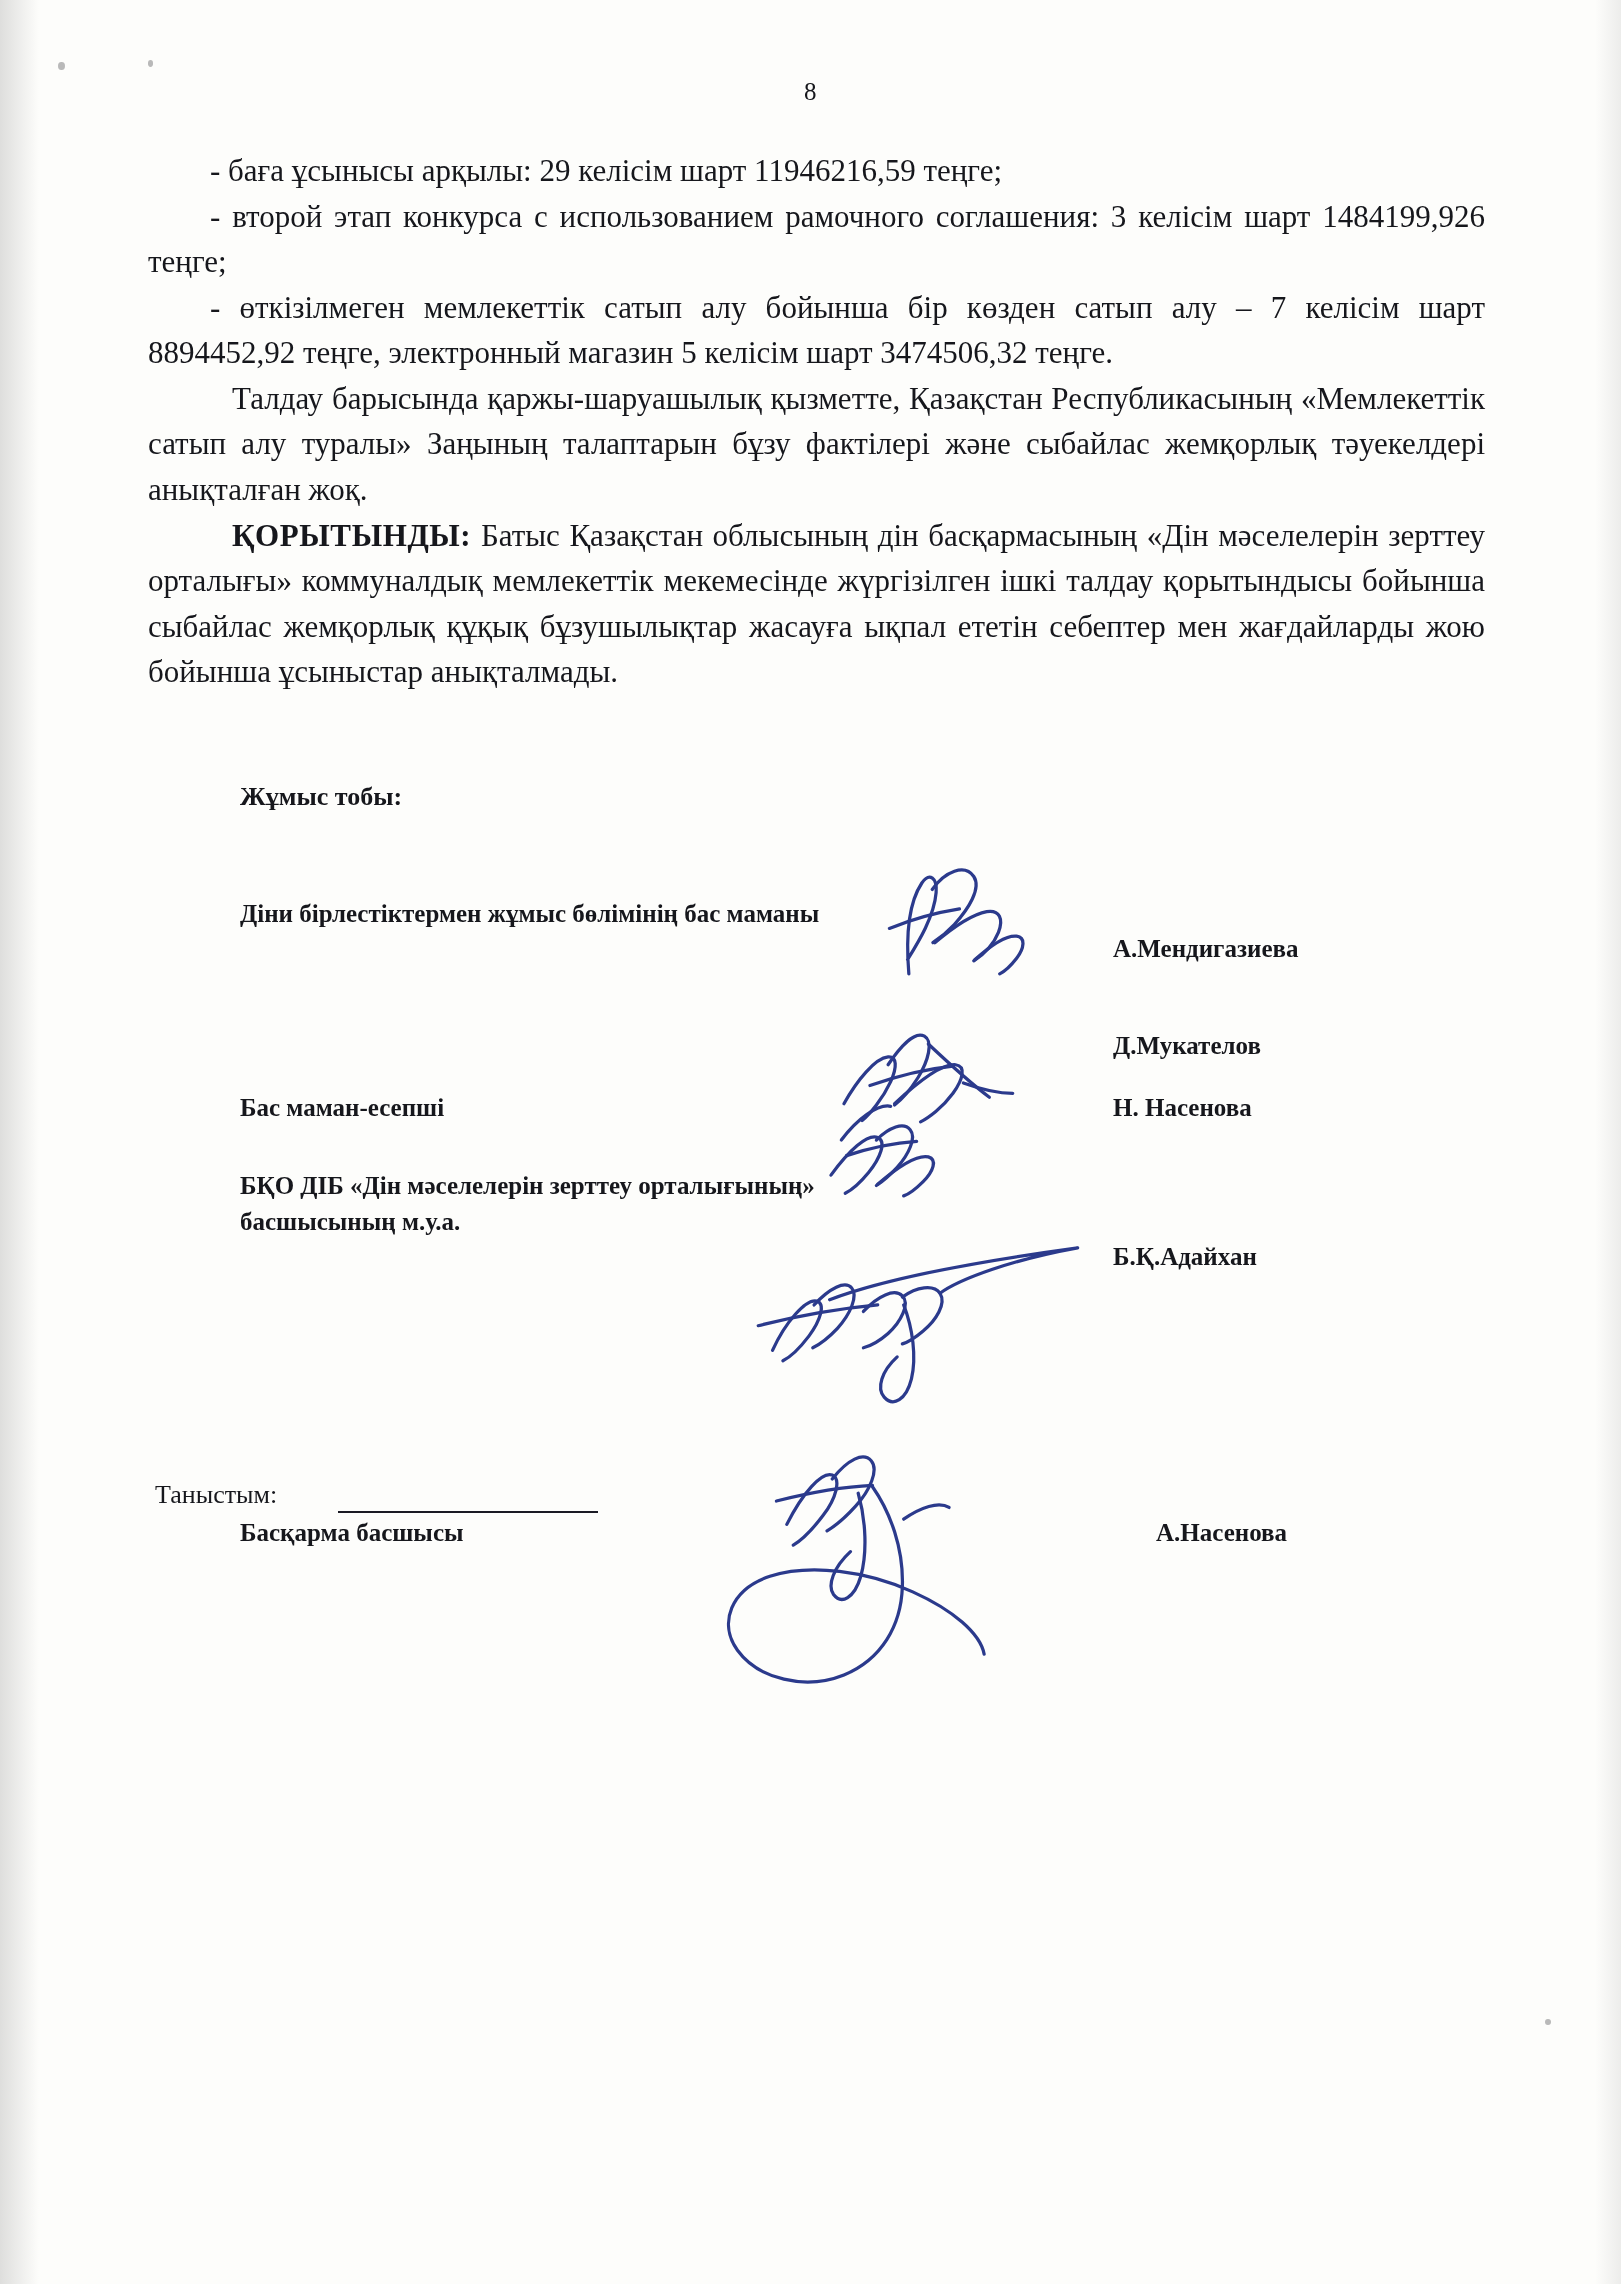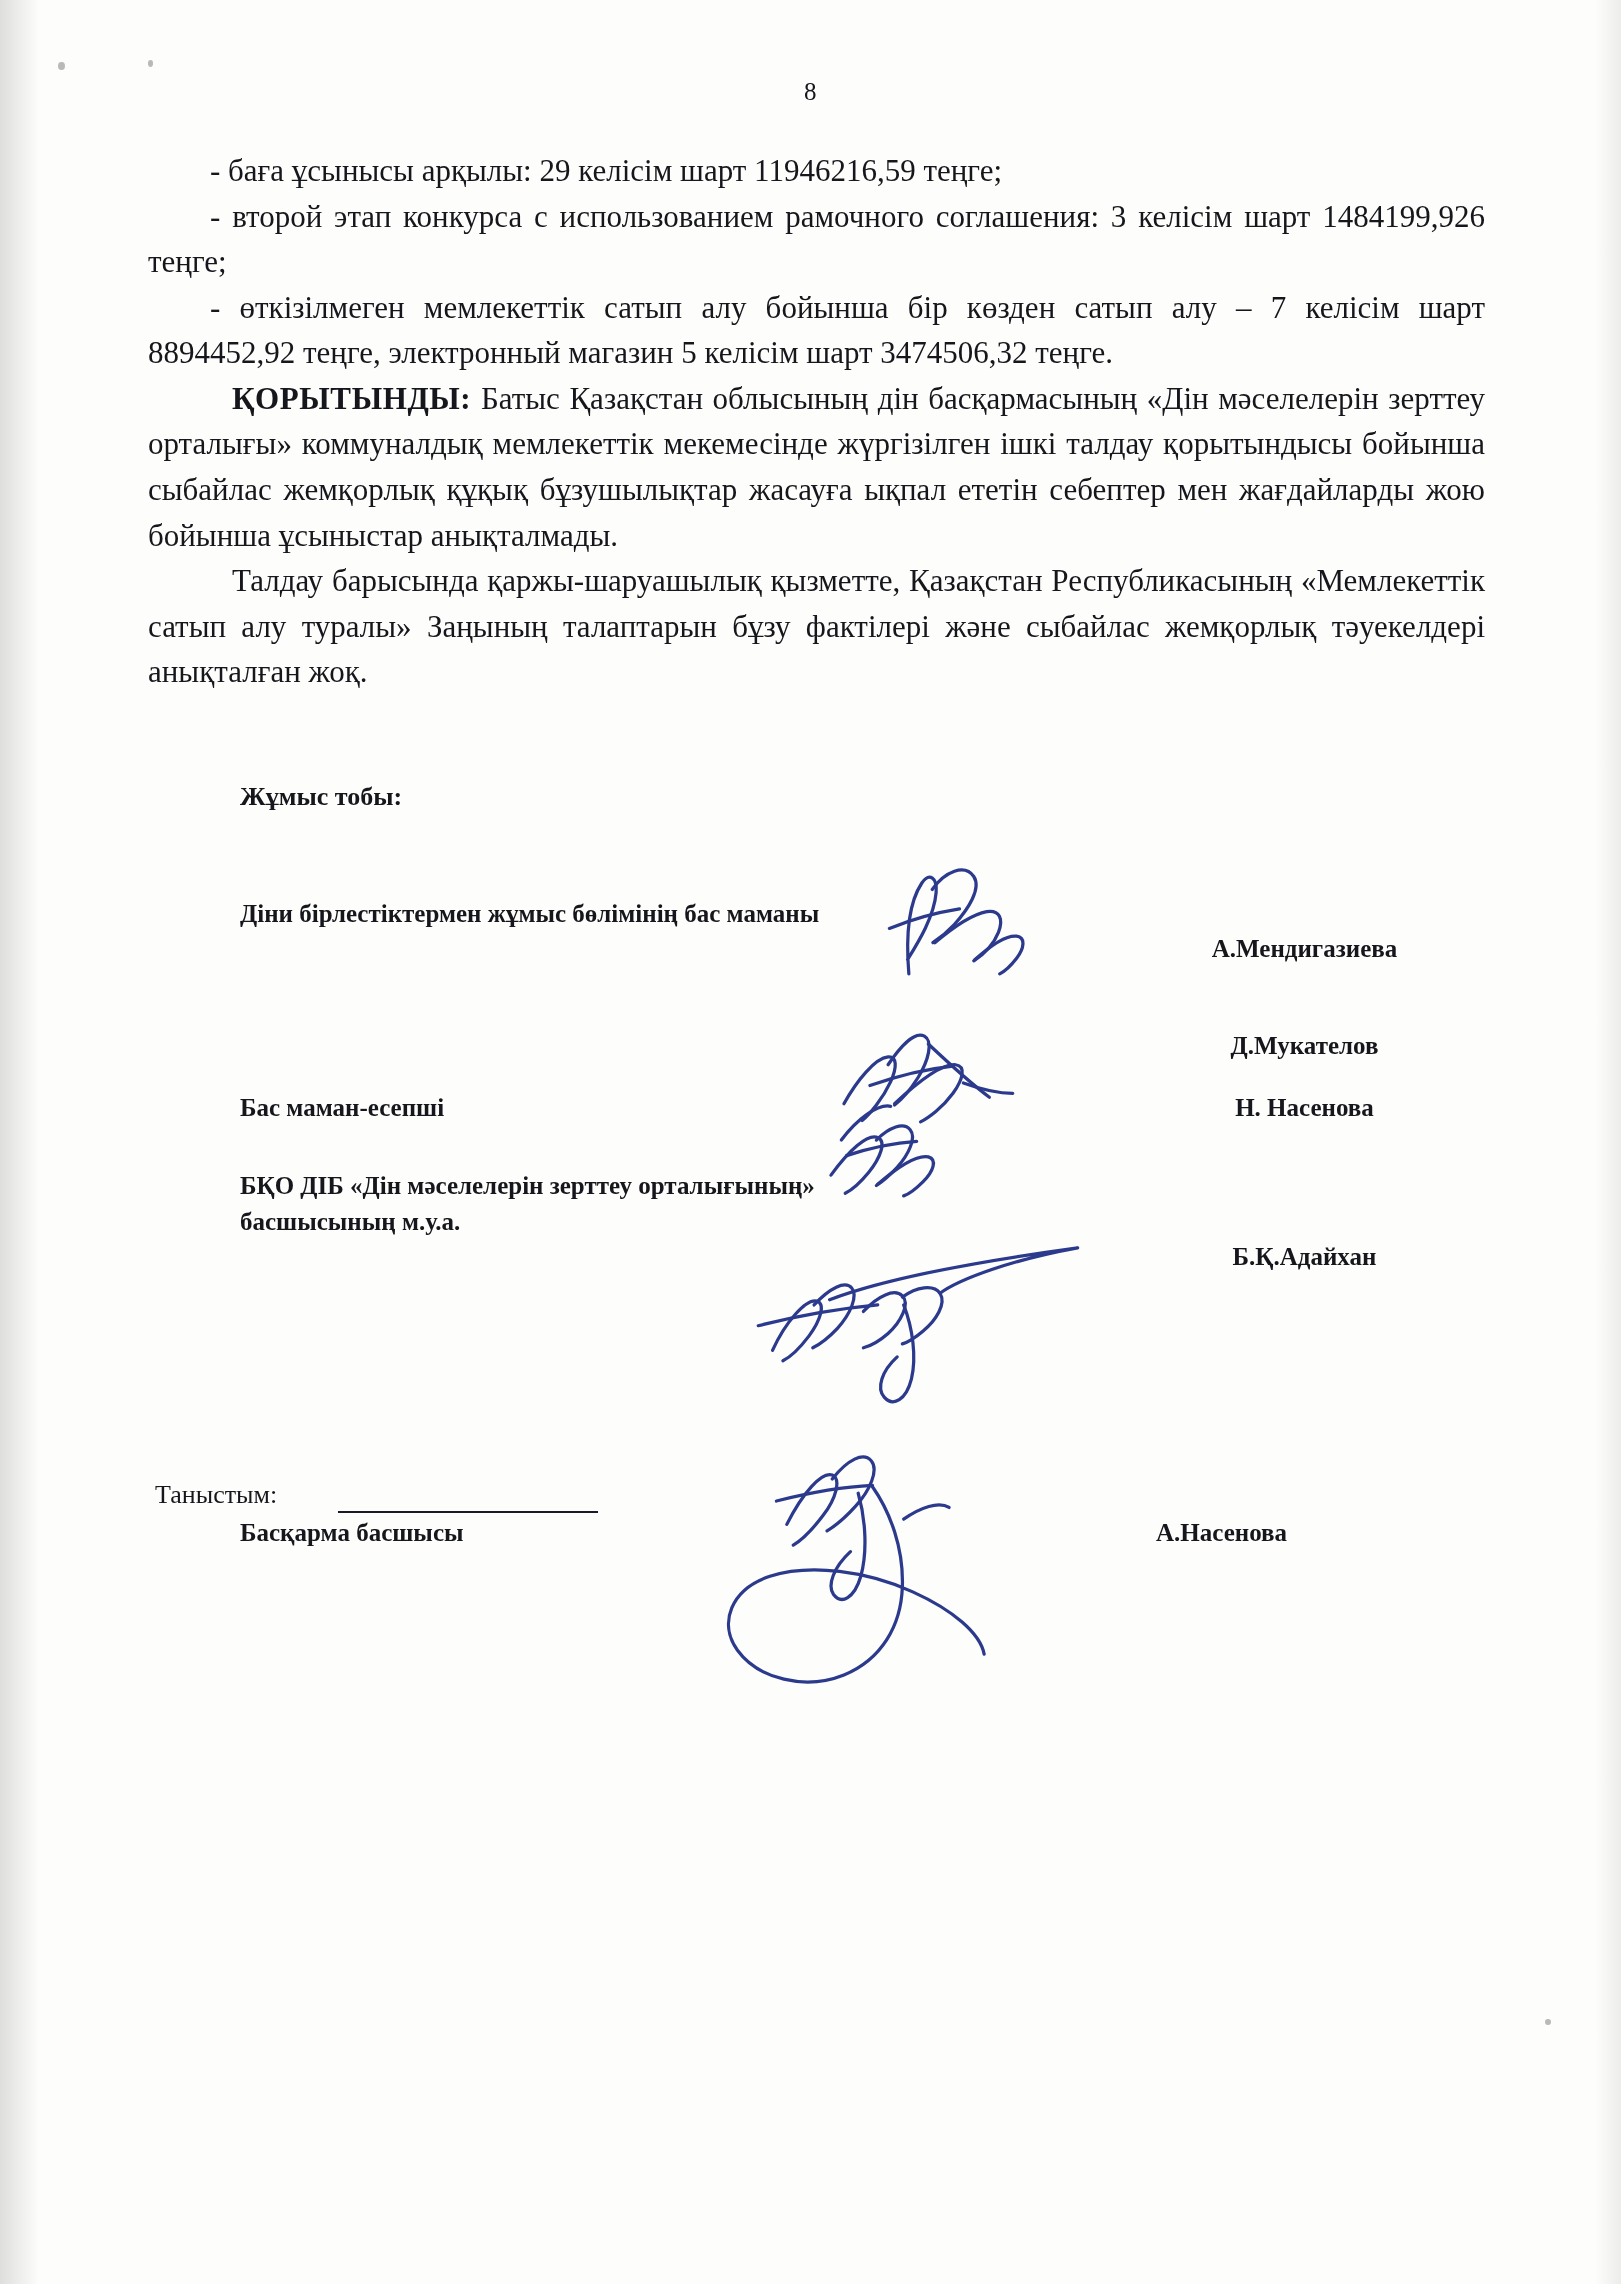--- a/index.html
+++ b/index.html
@@ -99,25 +99,24 @@
     min-height: 62px;
   }
   .sig-role {
     position: absolute;
     left: 0;
     top: 0;
     width: 584px;
   }
   .sig-name {
     position: absolute;
-    left: 915px;
+    left: 873px;
     top: 0;
     width: 299px;
     white-space: nowrap;
-    text-align: center;
   }
 
   .ack-label {
     position: absolute;
     left: 155px;
     top: 1480px;
     font-size: 26px;
   }
   .ack-line {
     position: absolute;
@@ -161,24 +160,24 @@
 <body>
 
 <div class="page">
 
   <div class="page-number">8</div>
 
   <div class="body-text">
     <p class="indent">-  баға ұсынысы арқылы: 29 келісім шарт 11946216,59 теңге;</p>
     <p class="indent">- второй этап конкурса с использованием рамочного соглашения: 3 келісім шарт 1484199,926 теңге;</p>
     <p class="indent">- өткізілмеген мемлекеттік сатып алу бойынша бір көзден сатып алу – 7 келісім шарт 8894452,92 теңге, электронный магазин 5 келісім шарт 3474506,32 теңге.</p>
+    <p class="indent-large gap-before">Талдау барысында қаржы-шаруашылық қызметте, Қазақстан Республикасының «Мемлекеттік сатып алу туралы» Заңының талаптарын бұзу фактілері және сыбайлас жемқорлық тәуекелдері анықталған жоқ.</p>
     <p class="indent-large gap-before-big">
       <b class="kor">ҚОРЫТЫНДЫ:</b><span> Батыс Қазақстан облысының дін басқармасының «Дін мәселелерін зерттеу орталығы» коммуналдық мемлекеттік мекемесінде жүргізілген ішкі талдау қорытындысы бойынша сыбайлас жемқорлық құқық бұзушылықтар жасауға ықпал ететін себептер мен жағдайларды жою бойынша ұсыныстар анықталмады.</span>
     </p>
-    <p class="indent-large gap-before">Талдау барысында қаржы-шаруашылық қызметте, Қазақстан Республикасының «Мемлекеттік сатып алу туралы» Заңының талаптарын бұзу фактілері және сыбайлас жемқорлық тәуекелдері анықталған жоқ.</p>
   </div>
 
   <div class="workgroup-title">Жұмыс тобы:</div>
 
   <div class="sig-block">
     <div class="sig-row" style="height:97px;margin-top:16px;">
       <div class="sig-role">Діни бірлестіктермен жұмыс бөлімінің бас маманы</div>
       <div class="sig-name" style="top:35px;">А.Мендигазиева</div>
     </div>
     <div class="sig-row" style="height:97px;">

